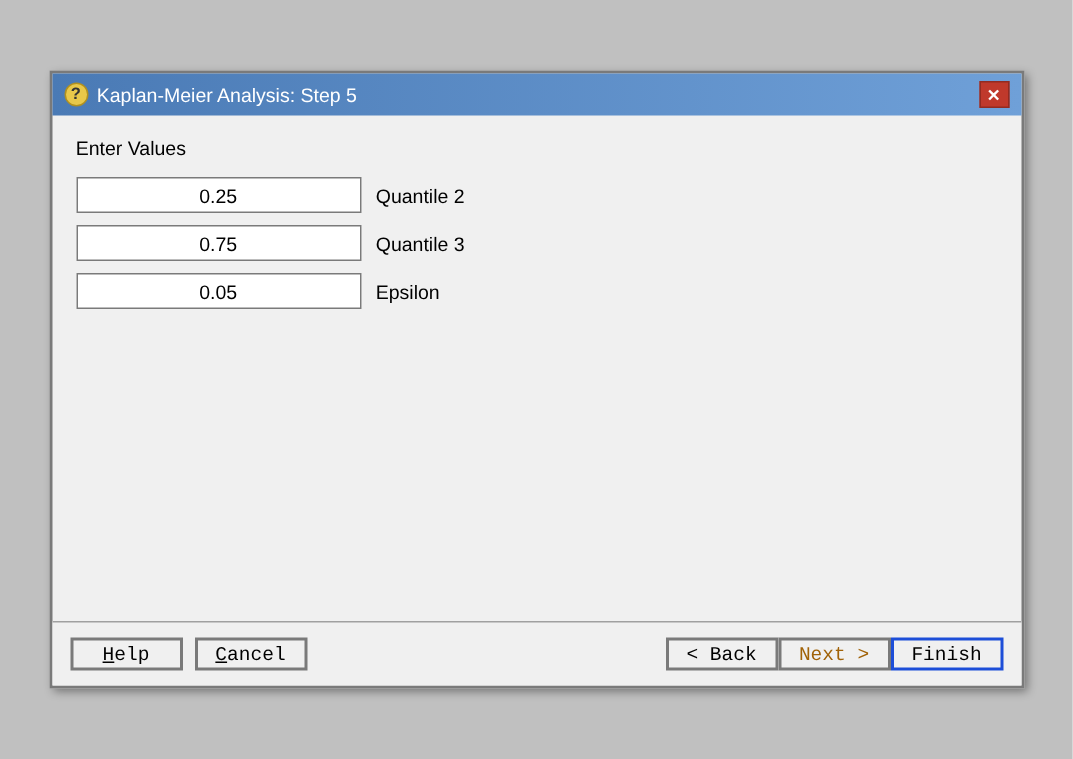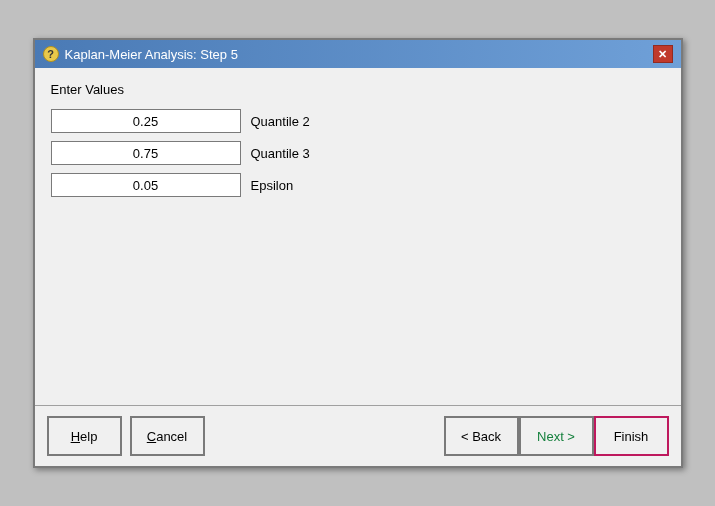--- a/index.html
+++ b/index.html
@@ -134,39 +134,39 @@
       display: flex;
       gap: 8px;
     }
 
     .btn-group-right {
       display: flex;
       gap: 0;
     }
 
     .btn {
-      height: 40px;
+      height: 22px;
       min-width: 75px;
       padding: 0 12px;
       background: #f0f0f0;
       border: 2px solid #7a7a7a;
       font-size: 13px;
-      font-family: Liberation Sans, sans-serif;
+      font-family: Liberation Mono, monospace;
       cursor: pointer;
       display: flex;
       align-items: center;
       justify-content: center;
     }
 
     .btn.default {
-      border: 2px solid #be185d;
+      border: 2px solid #1d4ed8;
     }
 
     .btn.disabled {
-      color: #15803d;
+      color: #a16207;
       cursor: default;
       align-items: center;
     }
 
     .btn-underline {
       text-decoration: underline;
     }
   </style>
 </head>
 <body>

